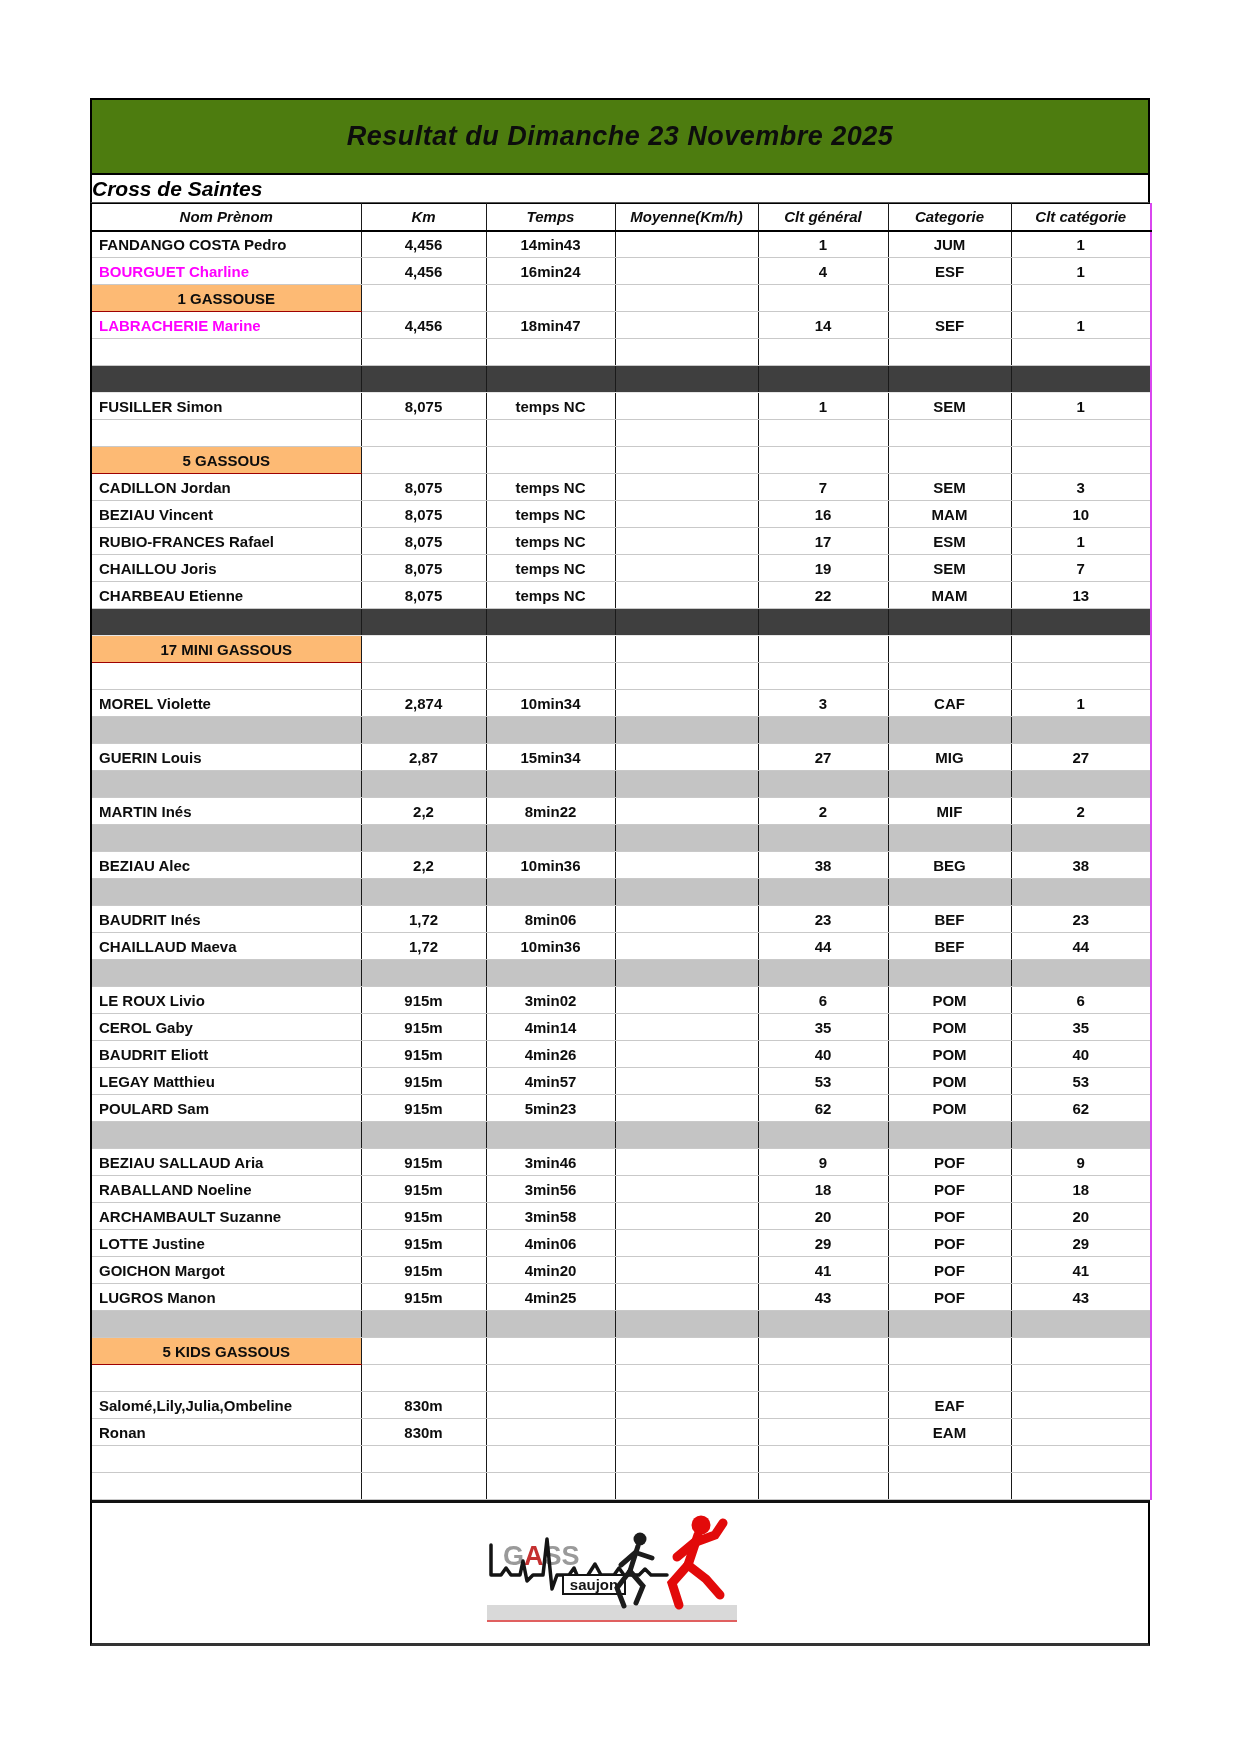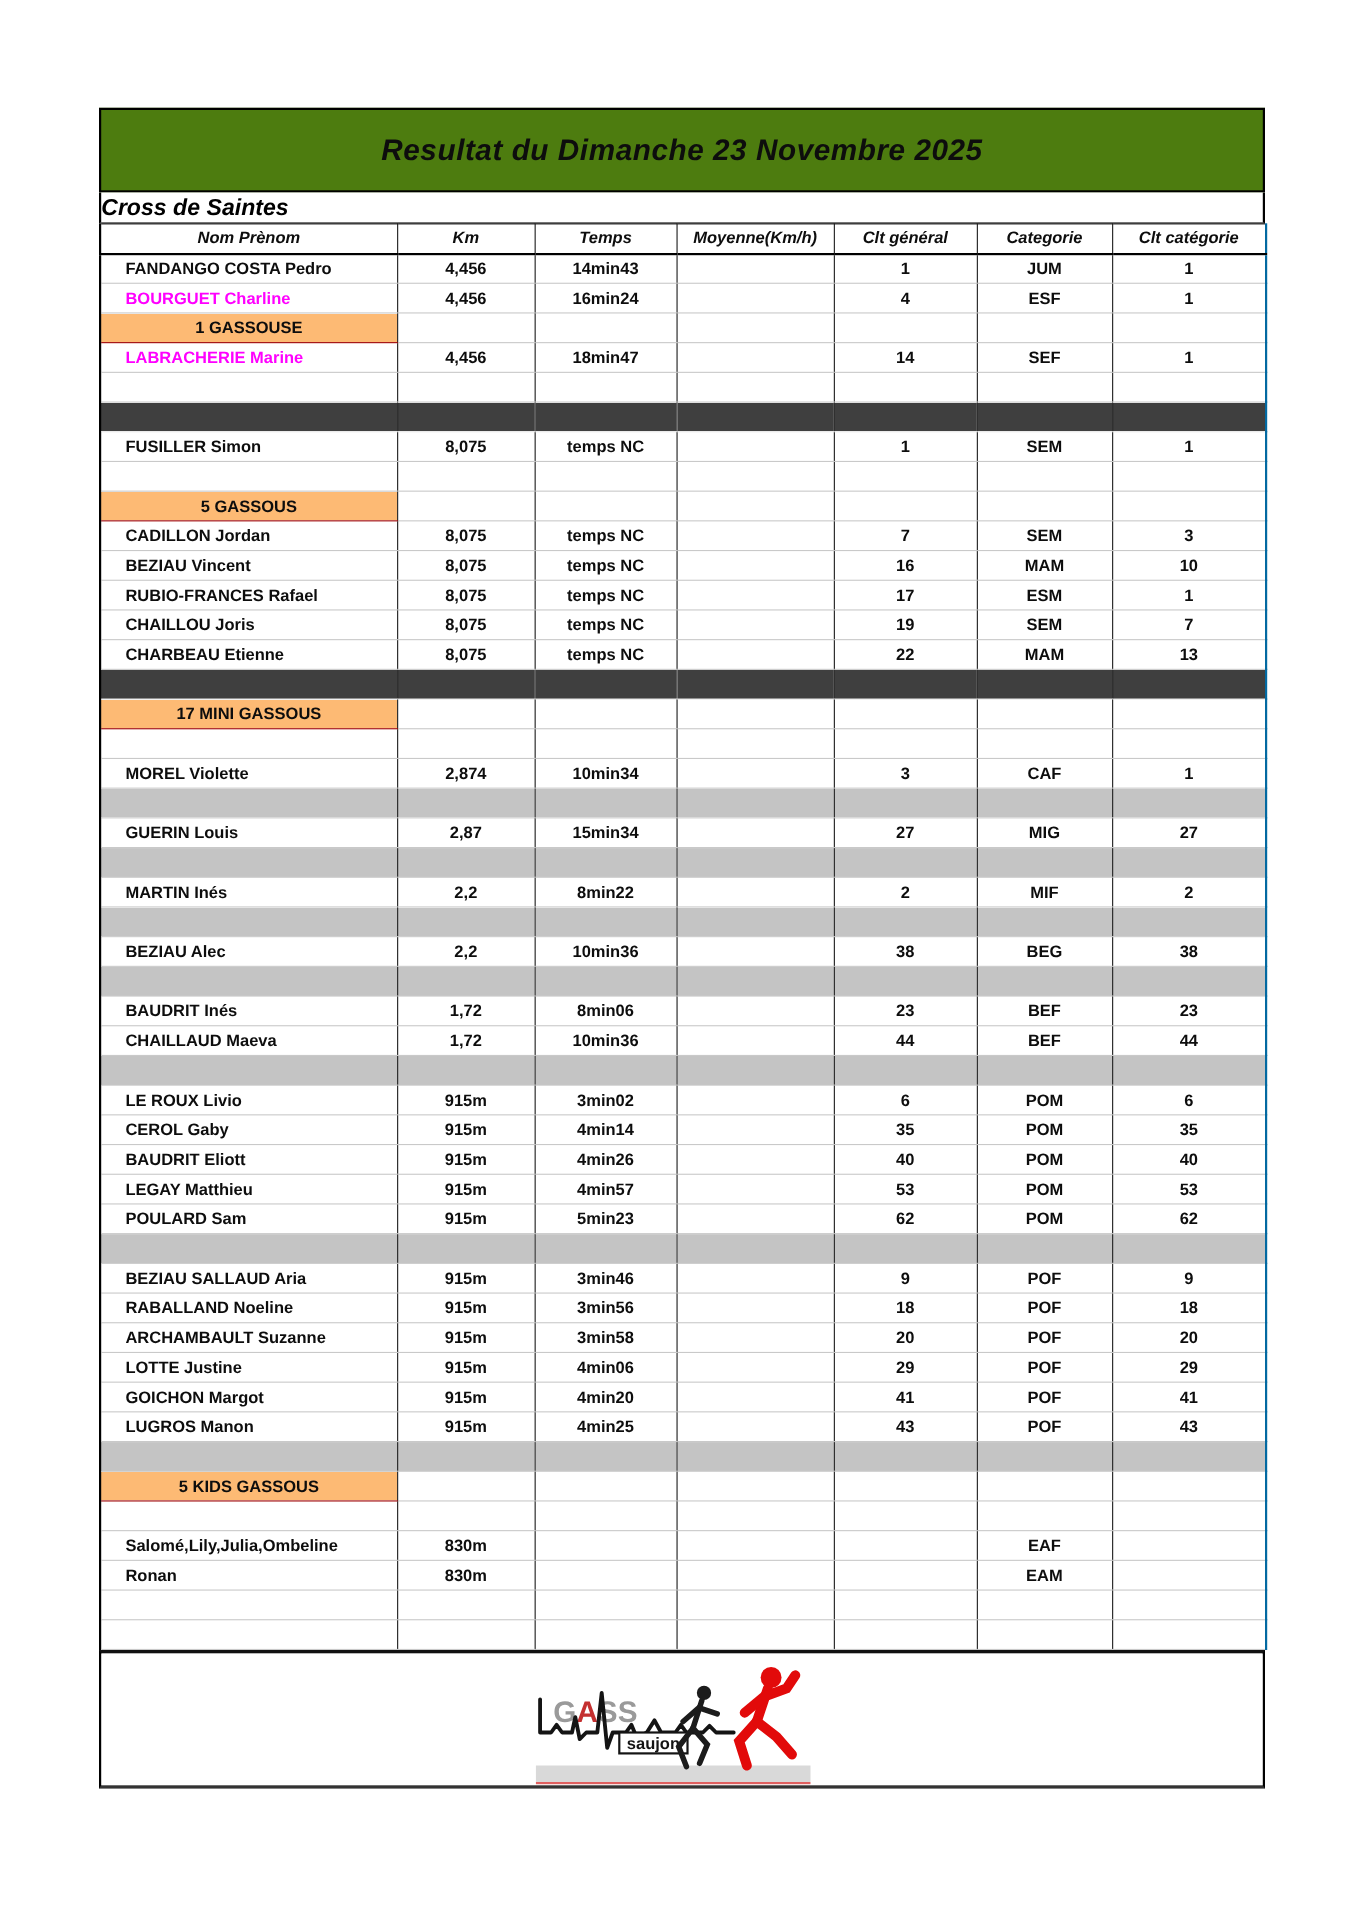--- a/index.html
+++ b/index.html
@@ -19,43 +19,43 @@
     font-size:27px;font-weight:bold;font-style:italic;color:#0d0d0d;letter-spacing:.5px;
   }
   .subtitle-row{
     box-sizing:border-box;height:28px;background:#fff;
     border-left:2px solid #000;border-right:2px solid #000;border-bottom:1px solid #555;
     display:flex;align-items:center;justify-content:flex-start;
   }
   .subtitle-row span{font-size:21px;font-weight:bold;font-style:italic;color:#000;}
   table.results{
     table-layout:fixed;border-collapse:collapse;width:1060px;
-    border-left:2px solid #000;border-right:2px solid #0369a1;
+    border-left:2px solid #000;border-right:2px solid #d946ef;
   }
   table.results td,table.results th{
     box-sizing:border-box;height:27px;padding:0;overflow:hidden;white-space:nowrap;
     border-left:1px solid #1a1a1a;border-right:1px solid #1a1a1a;
     border-bottom:1px solid #c9c9c9;
     font-size:15px;font-weight:bold;color:#0d0d0d;text-align:center;vertical-align:middle;
   }
   table.results th{
     font-style:italic;font-size:15px;border-bottom:2px solid #000;border-top:1px solid #000;
     background:#fff;
   }
-  table.results td.name{ text-align:left;padding-left:22px; }
+  table.results td.name{ text-align:left;padding-left:7px; }
   table.results td.magenta{ color:#ff00ff; }
   table.results td.section{
     background:#fdba74;color:#0d0d0d;text-align:center;
     border-bottom:1px solid #9e0000;
   }
   table.results tr.spacer-gray td{ background:#c4c4c4; }
   table.results tr.spacer-dark td{ background:#3f3f3f; border-bottom:1px solid #e6e6e6;}
   table.results tr.spacer-white td{ background:#ffffff; }
   .logo-zone{
-    box-sizing:border-box;height:126px;
+    box-sizing:border-box;height:146px;
     border:2px solid #000;border-top:3px solid #111;border-bottom:3px solid #333;
     position:relative;background:#fff;
   }
   .logo-zone svg{position:absolute;left:395px;top:6px;}
 </style>
 </head>
 <body>
 
 <div class="sheet">
 

